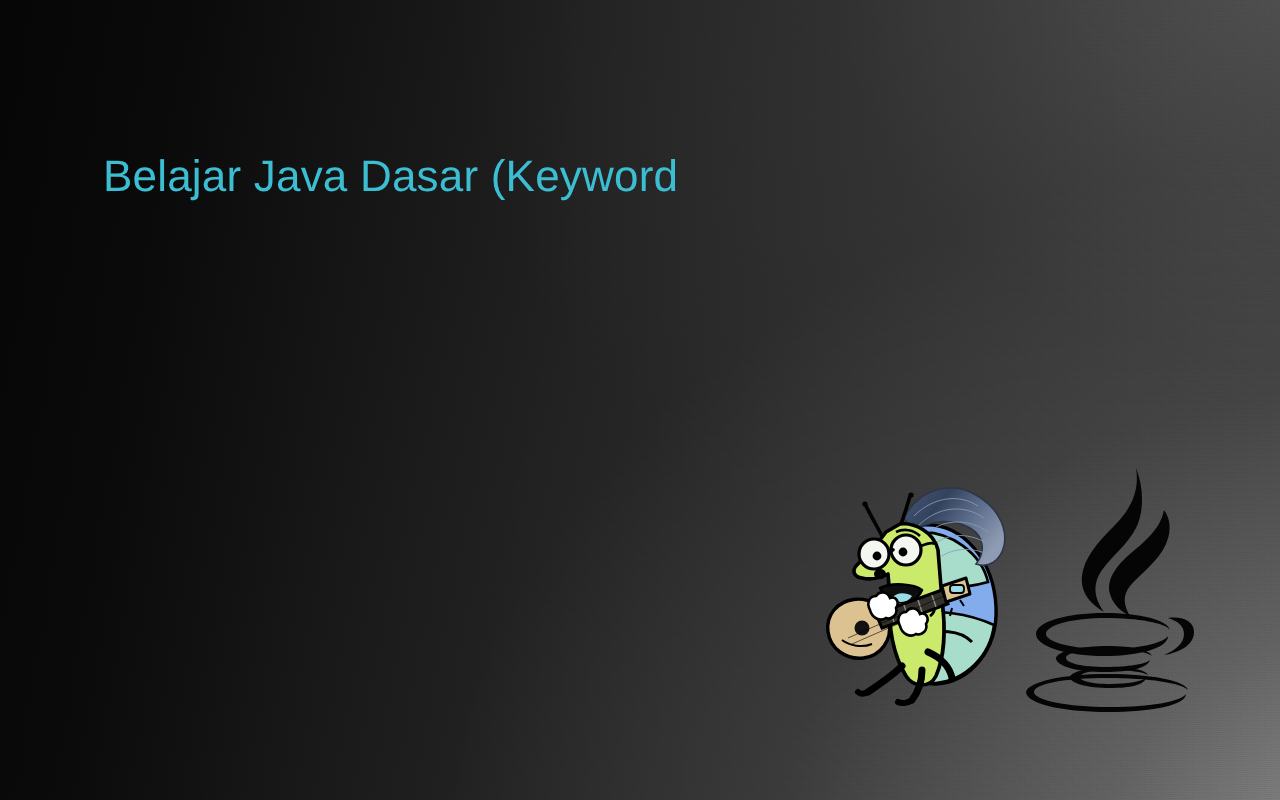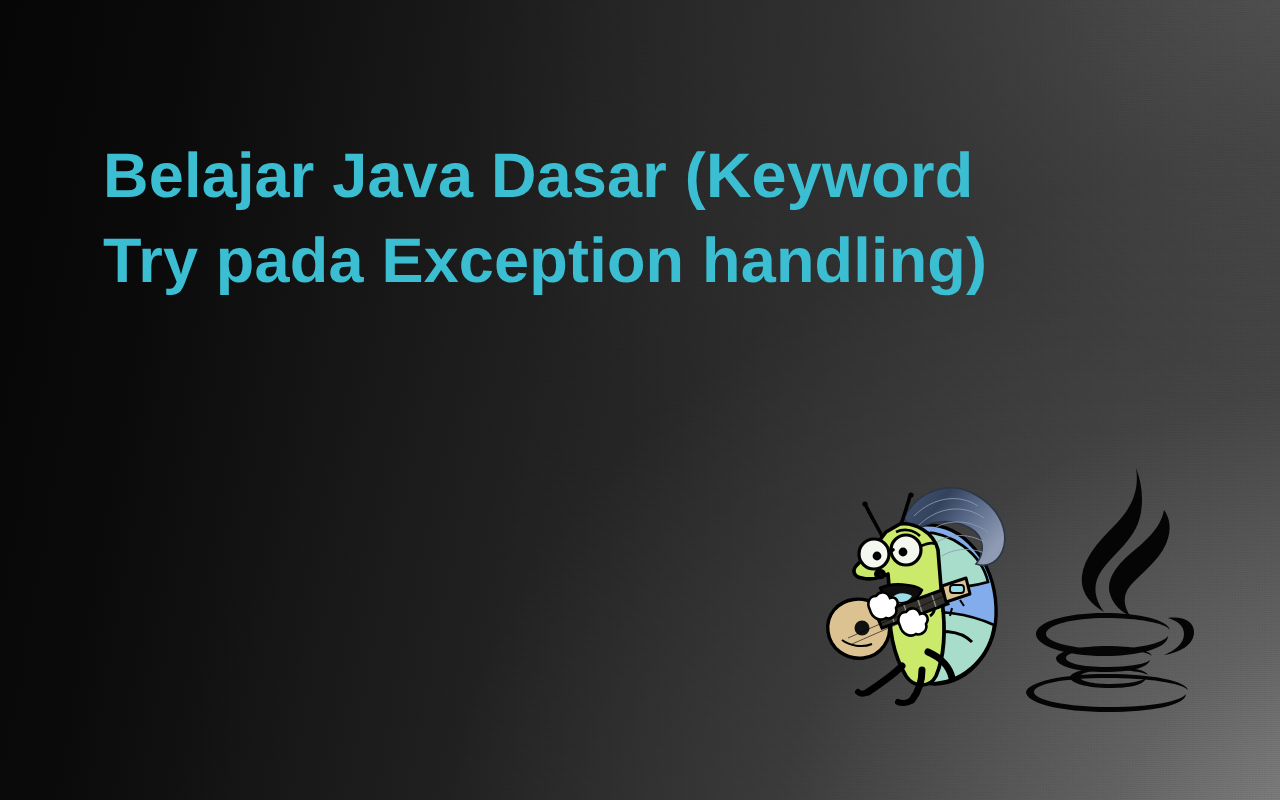--- a/index.html
+++ b/index.html
@@ -58,22 +58,22 @@
   
   #title-block {
     position: absolute;
     left: 103px;
     top: 134px;
     width: 900px;
   }
   .title-line {
     color: #3cbed2;
     font-family: "Liberation Sans", sans-serif;
-    font-size: 63px;
-    font-weight: 700;
+    font-size: 44px;
+    font-weight: 400;
     line-height: 85px;
     letter-spacing: 0.2px;
     white-space: nowrap;
     text-rendering: geometricPrecision;
   }
 
   
   #duke-mascot {
     position: absolute;
     left: 818px;
@@ -92,21 +92,20 @@
 </style>
 </head>
 <body>
 
 <div id="slide">
 
   <div id="noise"></div>
 
   <div id="title-block">
     <div class="title-line">Belajar Java Dasar (Keyword</div>
-    <div class="title-line">Try pada Exception handling)</div>
   </div>
 
   <div id="duke-mascot">
     <svg viewBox="0 0 205 235" width="205" height="235" aria-hidden="true">
       <defs>
 
         <linearGradient id="hairGrad" x1="0" y1="0" x2="1" y2="0.6">
           <stop offset="0%" stop-color="#46587a"></stop>
           <stop offset="35%" stop-color="#33425c"></stop>
           <stop offset="65%" stop-color="#5c6d8c"></stop>

